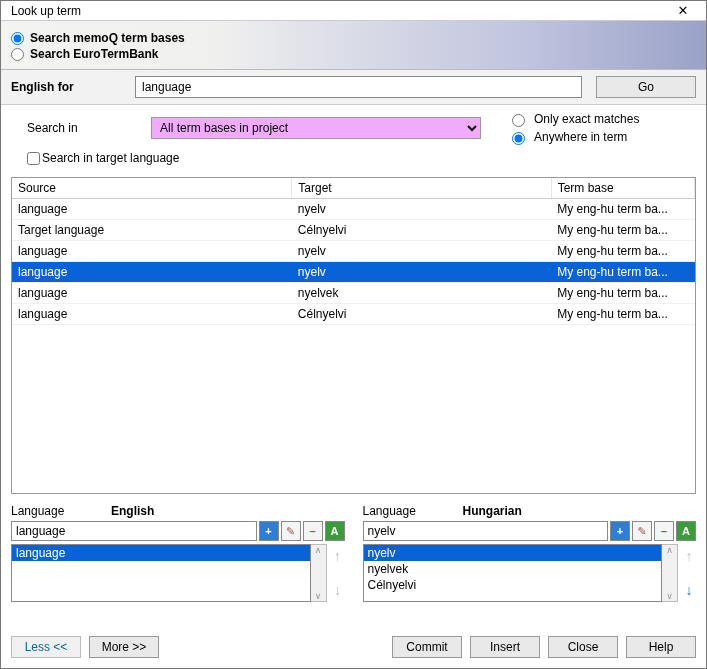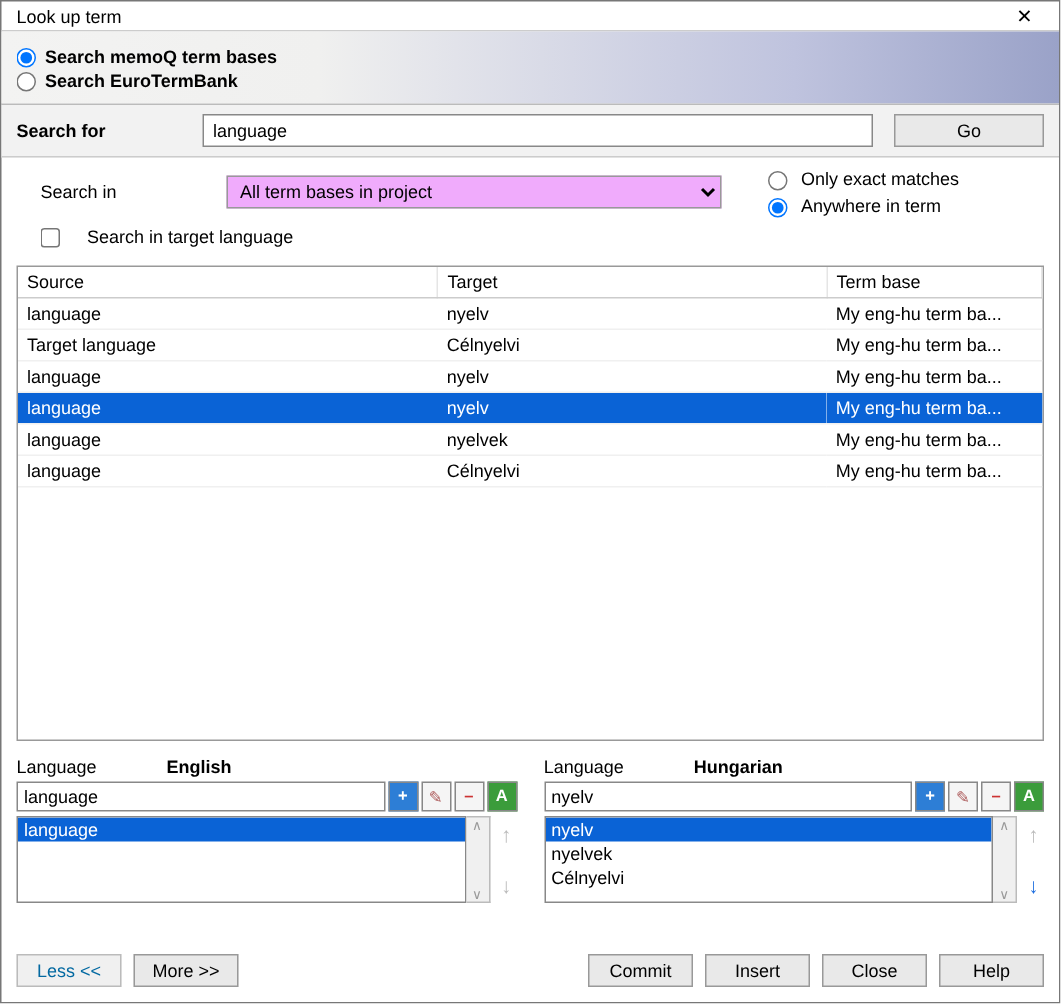--- a/index.html
+++ b/index.html
@@ -89,21 +89,21 @@
     font-size:12px;
     border:1px solid #999;
     background:#f0abfc;
     padding:0 4px;
   }
   .opt-radios {
     display:flex; flex-direction:column; gap:2px;
     margin-left:12px;
   }
   .opt-radios .rrow { display:flex; align-items:center; gap:6px; font-size:12px; }
-  .options-line2 { display:flex; align-items:center; gap:18px; margin-top:2px; }
+  .options-line2 { display:flex; align-items:center; gap:2px; margin-top:2px; }
   .options-line2 input[type=checkbox]{ margin:0; }
 
   
   .results-wrap { flex:1; display:flex; flex-direction:column; padding:4px 10px 6px 10px; }
   .results {
     flex:1;
     border:1px solid #999;
     overflow:hidden;
     background:#fff;
   }
@@ -208,21 +208,21 @@
       <input type="radio" id="r-memoq" name="scope" checked="" style="">
       <label for="r-memoq">Search memoQ term bases</label>
     </div>
     <div class="radio-row">
       <input type="radio" id="r-euro" name="scope" style="">
       <label for="r-euro">Search EuroTermBank</label>
     </div>
   </div>
 
   <div class="search-bar">
-    <div class="lbl">Search for</div>
+    <div class="lbl">English for</div>
     <input type="text" value="language" style="">
     <button class="btn wide">Go</button>
   </div>
 
   <div class="options-row">
     <div class="options-line1">
       <div class="lbl">Search in</div>
       <select>
         <option>All term bases in project</option>
       </select>

